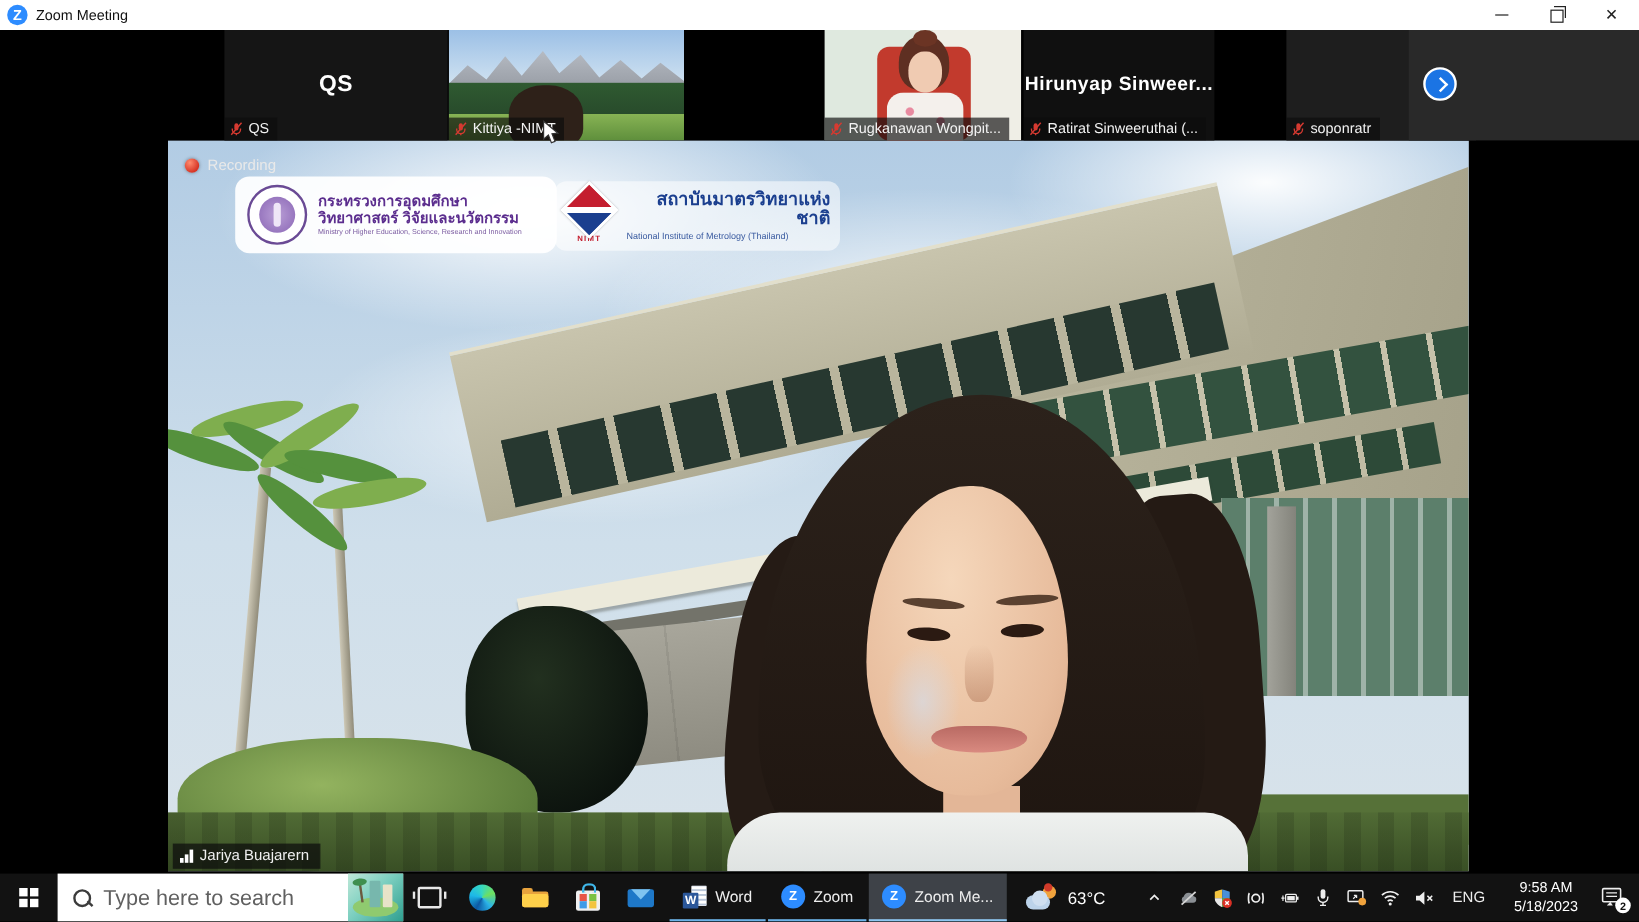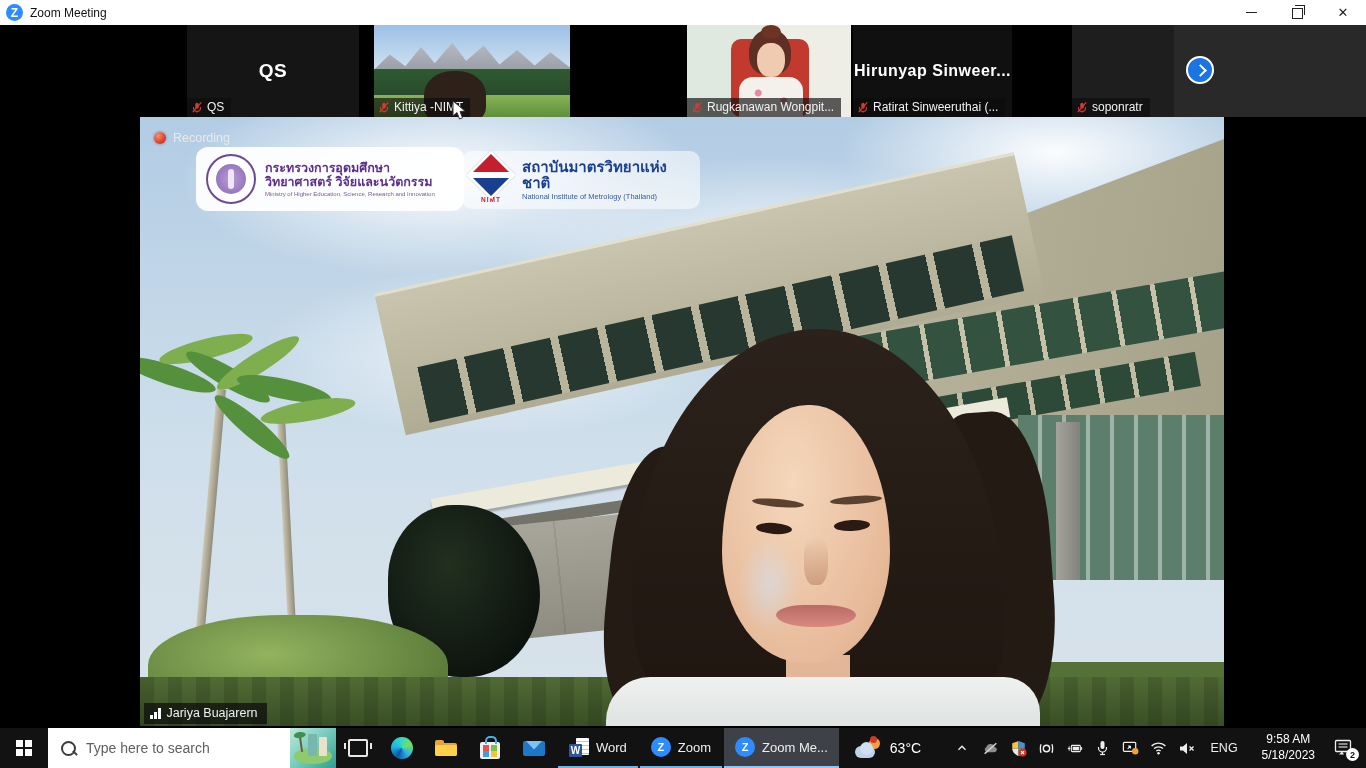--- a/index.html
+++ b/index.html
@@ -14,21 +14,21 @@
   .ttext{font-size:12px;color:#111;}
   .wcontrols{margin-left:auto;display:flex;height:100%;}
   .wbtn{width:46px;height:100%;display:flex;align-items:center;justify-content:center;color:#222;font-size:13px;}
   .min-glyph{width:11px;height:1px;background:#222;}
   .restore-glyph{position:relative;width:9px;height:9px;border:1px solid #222;background:#fff;margin-top:2px;}
   .restore-glyph:before{content:"";position:absolute;left:2px;top:-4px;width:9px;height:9px;border:1px solid #222;border-left:none;border-bottom:none;}
 
   
   .filmstrip{position:absolute;left:0;top:25px;width:1366px;height:92px;background:#000;z-index:40;}
   .tile{position:absolute;top:0;height:92px;background:#161616;overflow:hidden;}
-  .t1{left:187px;width:172px;background:#151515;}
+  .t1{left:187px;width:186px;background:#151515;}
   .t2{left:374px;width:196px;text-decoration:underline;}
   .t3{left:521px;width:164px;}
   .t4{left:687px;width:164px;}
   .t5{left:853px;width:159px;background:#101010;}
   .t6{left:1072px;width:158px;background:#1e1e1e;}
   .strip-right{position:absolute;left:1174px;top:0;width:192px;height:92px;background:#292929;}
   .center-name{position:absolute;inset:0;display:flex;align-items:center;justify-content:center;
                color:#fff;font-weight:bold;font-size:19px;letter-spacing:.5px;}
   .center-name.small{font-size:16px;}
   .tile-label{position:absolute;left:0;bottom:0;max-width:96%;display:flex;align-items:center;gap:4px;
@@ -137,42 +137,42 @@
   .emb-in{width:30px;height:30px;border-radius:50%;background:radial-gradient(#b99ed6,#8a66b5);position:relative;}
   .emb-in:after{content:"";position:absolute;left:12px;top:5px;width:6px;height:20px;background:#efe6f7;border-radius:3px;}
   .l1-thai{color:#5b2d8e;font-weight:bold;font-size:12.5px;line-height:1.15;}
   .l1-eng{color:#7a5aa0;font-size:6px;margin-top:2px;}
   .logo2{position:absolute;left:322px;top:34px;width:238px;height:58px;background:rgba(255,255,255,.55);
          border-radius:10px;display:flex;align-items:center;padding:0 8px;box-sizing:border-box;gap:10px;}
   .dia-wrap{width:42px;flex:0 0 auto;display:flex;flex-direction:column;align-items:center;}
   .dia{width:30px;height:30px;transform:rotate(45deg);border:2px solid #fff;box-shadow:0 0 2px rgba(0,0,0,.3);
        background:linear-gradient(135deg,#c41e2f 0 44%,#fff 44% 56%,#1b3f8f 56%);}
   .dia-abbr{color:#c41e2f;font-size:6.5px;font-weight:bold;margin-top:4px;letter-spacing:1px;}
-  .l2-thai{color:#1b3f8f;font-weight:bold;font-size:15px;line-height:1.05;}
+  .l2-thai{color:#1b3f8f;font-weight:bold;font-size:15px;line-height:1.05;text-align:right;}
   .l2-eng{color:#3a5ba0;font-size:7.5px;margin-top:2px;}
   .namebar{position:absolute;left:4px;bottom:2px;display:flex;align-items:center;gap:6px;
            background:rgba(12,12,12,.72);color:#f0f0f0;font-size:12.5px;padding:3px 9px 4px 6px;}
   .bars{display:flex;align-items:flex-end;gap:1.5px;height:11px;}
   .bars i{display:block;width:2.5px;background:#fff;}
   .b1{height:4px;}.b2{height:7px;}.b3{height:11px;}
 
   
   .cursor{position:absolute;left:452px;top:100px;z-index:60;}
 
   
   .taskbar{position:absolute;left:0;top:728px;width:1366px;height:40px;background:#121212;
            display:flex;align-items:stretch;z-index:70;}
   .startbtn{width:48px;display:flex;align-items:center;justify-content:center;}
   .winlogo{display:grid;grid-template-columns:7px 7px;grid-template-rows:7px 7px;gap:1.5px;}
   .winlogo i{background:#fff;display:block;}
   .searchbox{width:288px;background:#fff;display:flex;align-items:center;gap:10px;padding-left:13px;
              box-sizing:border-box;position:relative;}
   .mag{width:11px;height:11px;border:2px solid #3c3c3c;border-radius:50%;position:relative;flex:0 0 auto;}
   .mag:after{content:"";position:absolute;left:9px;top:9px;width:6px;height:2px;background:#3c3c3c;transform:rotate(45deg);}
-  .searchtext{color:#606060;font-size:14px;}
+  .searchtext{color:#606060;font-size:18px;}
   .bingart{position:absolute;right:0;top:0;width:46px;height:40px;overflow:hidden;
            background:linear-gradient(135deg,#bfe8d8 0%,#7ccfc0 45%,#2e9e8f 100%);}
   .isl{position:absolute;left:4px;bottom:4px;width:38px;height:16px;border-radius:50%;background:#8fca6f;}
   .bld1{position:absolute;left:18px;top:6px;width:9px;height:22px;background:#77b7ad;border-radius:1px;}
   .bld2{position:absolute;left:29px;top:9px;width:8px;height:19px;background:#e8e3c8;border-radius:1px;}
   .ptree{position:absolute;left:10px;top:8px;width:2px;height:16px;background:#6b5b3f;transform:rotate(-8deg);}
   .ptree:after{content:"";position:absolute;left:-5px;top:-4px;width:12px;height:6px;border-radius:50%;background:#3f8f4f;}
   .tvbtn,.icobtn{width:44px;display:flex;align-items:center;justify-content:center;}
   .tv{width:16px;height:14px;border:2px solid #e8e8e8;border-radius:2px;position:relative;}
   .tv:before{content:"";position:absolute;left:-6px;top:2px;width:2px;height:6px;background:#e8e8e8;}

